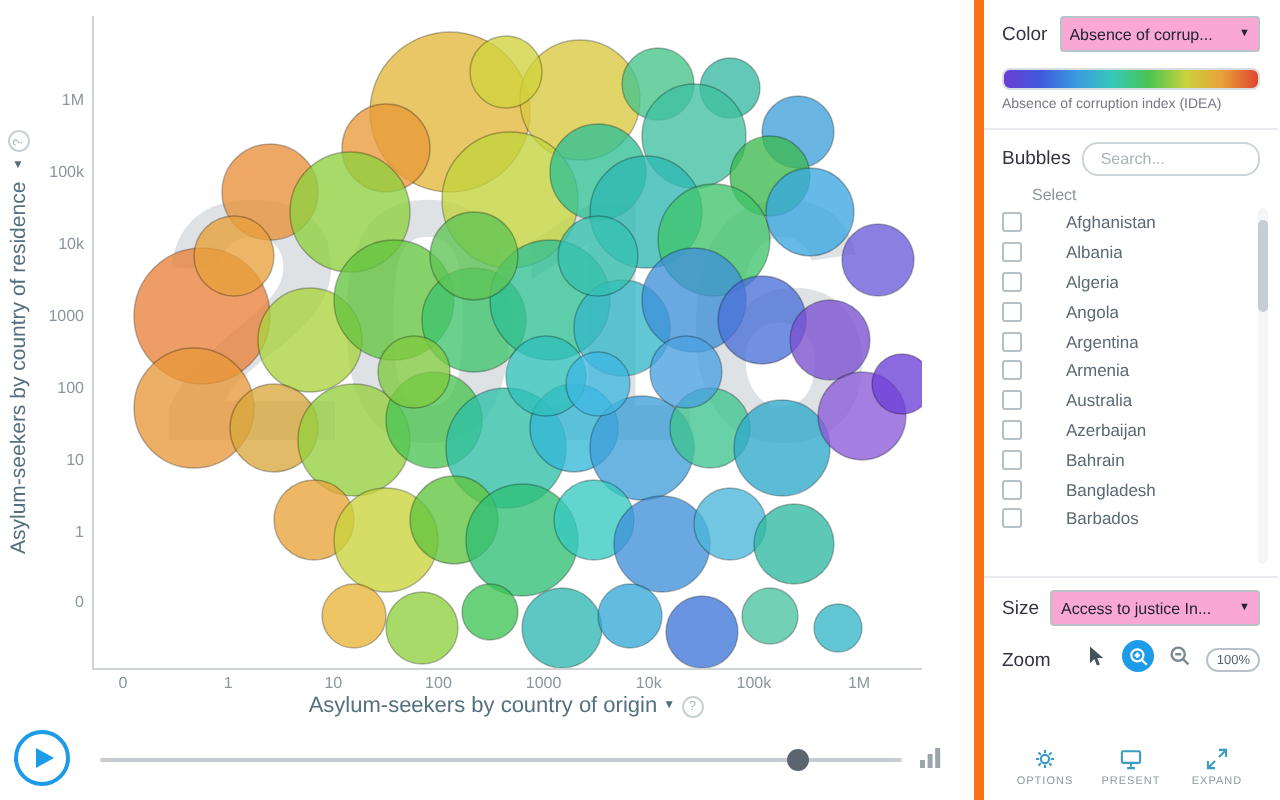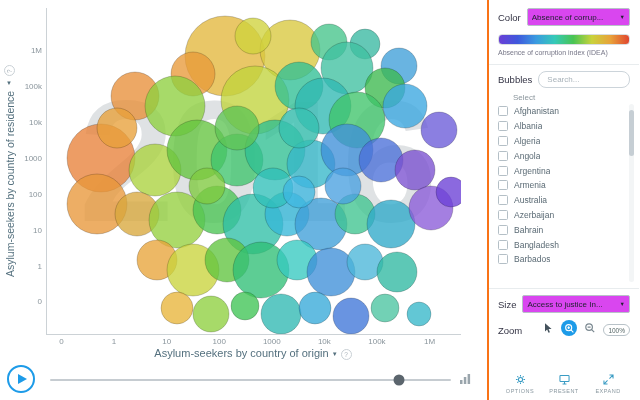--- a/index.html
+++ b/index.html
@@ -35,40 +35,40 @@
   .play-btn{position:absolute;left:7px;top:3px;width:28px;height:28px;border:2px solid #1d9be8;
     border-radius:50%;background:#fff;cursor:pointer;box-sizing:border-box;}
   .play-tri{width:0;height:0;border-left:9px solid #1d9be8;border-top:5.5px solid transparent;
     border-bottom:5.5px solid transparent;margin:6.5px 0 0 9px;}
   .track{position:absolute;left:50px;right:36px;top:17px;height:2px;background:#c6ccd1;border-radius:1px;cursor:pointer;}
   .handle{position:absolute;left:87%;top:50%;transform:translate(-50%,-50%);
     width:11px;height:11px;border-radius:50%;background:#5b656d;cursor:pointer;}
   .tl-icon{position:absolute;right:16px;top:11px;}
 
   
-  .sidebar{width:152px;box-sizing:border-box;border-left:2px solid #f97316;
+  .sidebar{width:152px;box-sizing:border-box;border-left:5px solid #f97316;
     display:flex;flex-direction:column;padding:8px 9px 4px 9px;color:#445;}
   .row{display:flex;align-items:center;gap:6px;}
   .sec-label{font-size:9.5px;color:#334;}
   .dropdown{flex:1;display:flex;align-items:center;justify-content:space-between;
-    border:1px solid #b8c2c8;border-radius:2px;background:#d946ef;height:16px;
+    border:1px solid #b8c2c8;border-radius:2px;background:#f9a8d4;height:16px;
     padding:0 4px;font-size:8px;color:#223;cursor:pointer;min-width:0;}
   .dropdown .val{white-space:nowrap;overflow:hidden;text-overflow:ellipsis;}
   .dd-caret{font-size:5.5px;color:#223;}
   .dd-caret::after{content:"▼";}
   .gradient{height:9px;border-radius:4px;margin:8px 0 4px 0;border:1px solid #d8dde0;}
   .legend-caption{font-size:7px;color:#778;margin-bottom:2px;}
   .sb-divider{height:1px;background:#e8ecee;margin:6px -9px;}
   .search{flex:1;height:15px;border:1px solid #ccd4da;border-radius:8px;
     font-size:8px;padding:0 8px;color:#445;outline:none;min-width:0;
     font-family:"Liberation Sans",sans-serif;}
   .search::placeholder{color:#a9b3ba;}
   .select-label{font-size:8px;color:#8a959c;margin:5px 0 2px 15px;}
   .country-list{position:relative;height:178px;overflow:hidden;margin-right:-4px;padding-right:8px;}
-  .country-row{display:flex;align-items:center;gap:6px;height:14.8px;cursor:pointer;}
+  .country-row{display:flex;align-items:center;gap:22px;height:14.8px;cursor:pointer;}
   .cbox{width:8px;height:8px;border:1px solid #b4bfc6;border-radius:1.5px;background:#fff;flex:none;}
   .cname{font-size:8.5px;color:#5a6a74;white-space:nowrap;overflow:hidden;}
   .scrollbar{position:absolute;right:0;top:0;width:5px;height:100%;background:#f3f5f6;border-radius:3px;}
   .thumb{position:absolute;left:0;top:6px;width:5px;height:46px;border-radius:3px;background:#c6ced4;cursor:pointer;}
   .zoom-row{display:flex;align-items:flex-end;gap:5px;margin-top:7px;}
   .zoom-spacer{flex:1;}
   .zbtn{width:16px;height:16px;display:flex;align-items:center;justify-content:center;
     border-radius:50%;cursor:pointer;flex:none;}
   .zbtn.active{background:#1d9be8;}
   .pct-btn{border:1px solid #b8c2c8;border-radius:7px;font-size:6.5px;color:#566;

